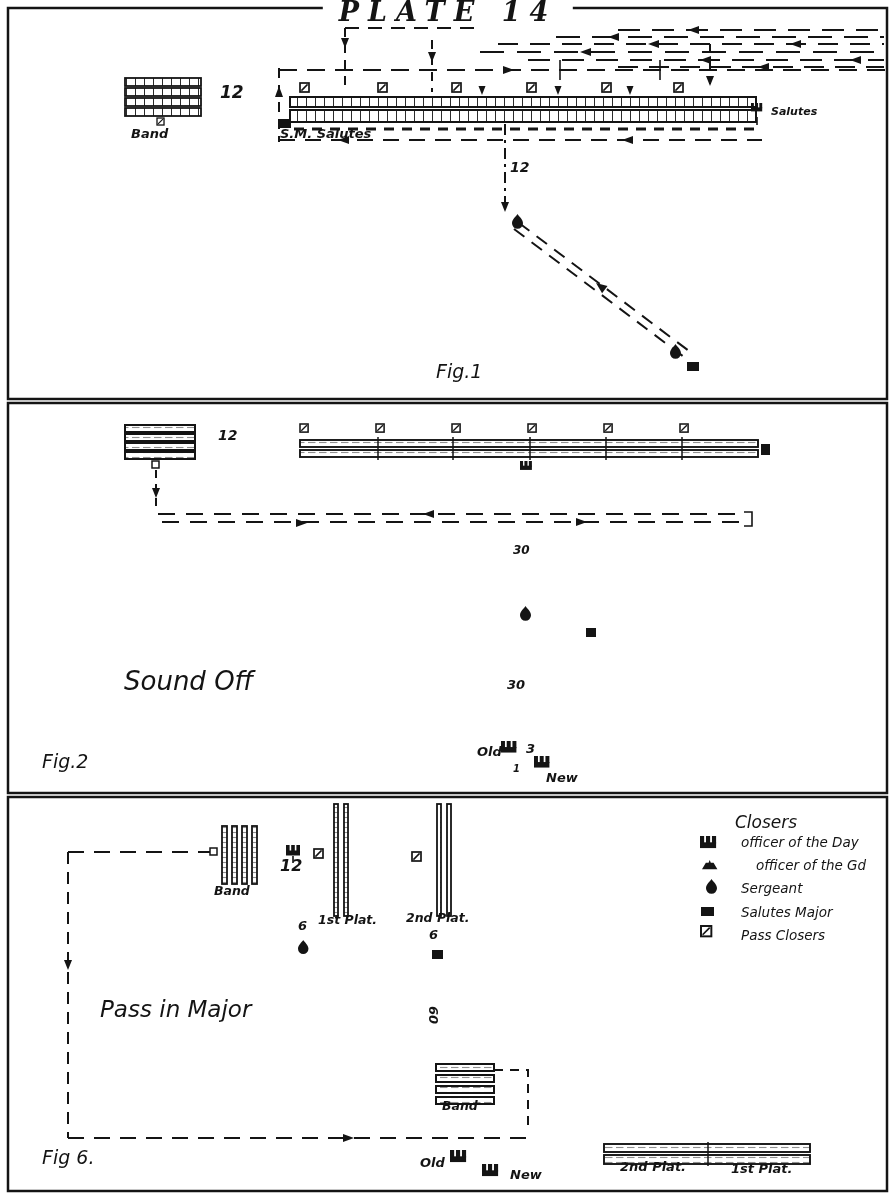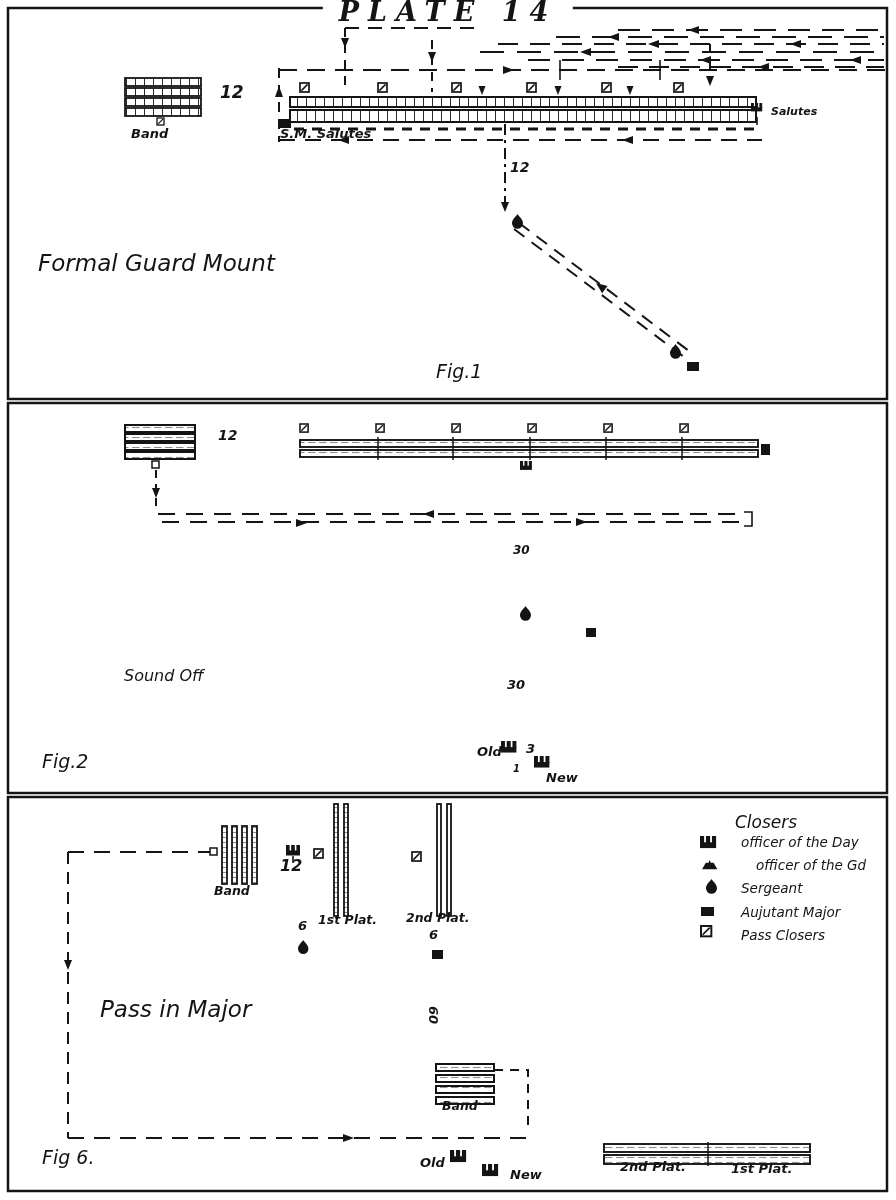--- a/index.html
+++ b/index.html
@@ -7,21 +7,21 @@
   #stage{position:relative;width:896px;height:1200px;background:#fff;}
   #art{position:absolute;left:0;top:0;z-index:1;}
   .lbl{position:absolute;z-index:2;font-style:italic;white-space:nowrap;color:#141414;
     font-family:"DejaVu Sans",sans-serif;line-height:1;}
   .b{font-weight:bold;}
   .title{position:absolute;z-index:3;left:50%;top:-4px;transform:translateX(-50%);
     font-family:"DejaVu Serif",serif;font-style:italic;font-weight:900;font-size:27px;
     letter-spacing:9px;background:#fff;padding:0 16px;}
   .s10{font-size:10px}.s11{font-size:13px}.s115{font-size:11px}.s12{font-size:12px}
   .s125{font-size:12.5px}.s13{font-size:13px}.s135{font-size:13.5px}.s14{font-size:14px}.s16{font-size:16px}.s17{font-size:17px}.s19{font-size:19px}
-  .s22{font-size:16px}.s23{font-size:23px}
+  .s22{font-size:26px}.s23{font-size:23px}
   .rot90{transform:rotate(90deg);transform-origin:left top;}
 </style>
 </head>
 <body>
 
 <div id="stage">
 
 <svg id="art" width="896" height="1200" viewBox="0 0 896 1200">
   <defs>
     <pattern id="cells" width="9" height="14" patternUnits="userSpaceOnUse">
@@ -240,21 +240,20 @@
   </g>
 </svg>
 
 <div class="title">PLATE 14</div>
 
 <div class="lbl b s13" style="left:131px;top:127px">Band</div>
 <div class="lbl b s17" style="left:220px;top:84px">12</div>
 <div class="lbl b s11" style="left:280px;top:127px">S.M. Salutes</div>
 <div class="lbl b s115" style="left:771px;top:106px">Salutes</div>
 <div class="lbl b s14" style="left:510px;top:160px">12</div>
-<div class="lbl s23" style="left:38px;top:252px">Formal Guard Mount</div>
 <div class="lbl s19" style="left:436px;top:362px">Fig.1</div>
 
 <div class="lbl b s14" style="left:218px;top:428px">12</div>
 <div class="lbl b s12" style="left:513px;top:544px">30</div>
 <div class="lbl b s13" style="left:507px;top:678px">30</div>
 <div class="lbl s22" style="left:124px;top:668px">Sound Off</div>
 <div class="lbl s19" style="left:42px;top:752px">Fig.2</div>
 <div class="lbl b s11" style="left:477px;top:745px">Old</div>
 <div class="lbl b s11" style="left:526px;top:742px">3</div>
 <div class="lbl b s10" style="left:513px;top:764px">1</div>
@@ -272,16 +271,16 @@
 <div class="lbl b s11" style="left:420px;top:1156px">Old</div>
 <div class="lbl b s11" style="left:510px;top:1168px">New</div>
 <div class="lbl s19" style="left:42px;top:1148px">Fig 6.</div>
 <div class="lbl b s13" style="left:620px;top:1160px">2nd Plat.</div>
 <div class="lbl b s13" style="left:731px;top:1162px">1st Plat.</div>
 
 <div class="lbl s17" style="left:735px;top:814px">Closers</div>
 <div class="lbl s135" style="left:741px;top:836px">officer of the Day</div>
 <div class="lbl s135" style="left:756px;top:859px">officer of the Gd</div>
 <div class="lbl s135" style="left:741px;top:882px">Sergeant</div>
-<div class="lbl s135" style="left:741px;top:906px">Aujutant Major</div>
+<div class="lbl s135" style="left:741px;top:906px">Salutes Major</div>
 <div class="lbl s135" style="left:741px;top:929px">Pass Closers</div>
 
 </div>
 
 </body></html>

